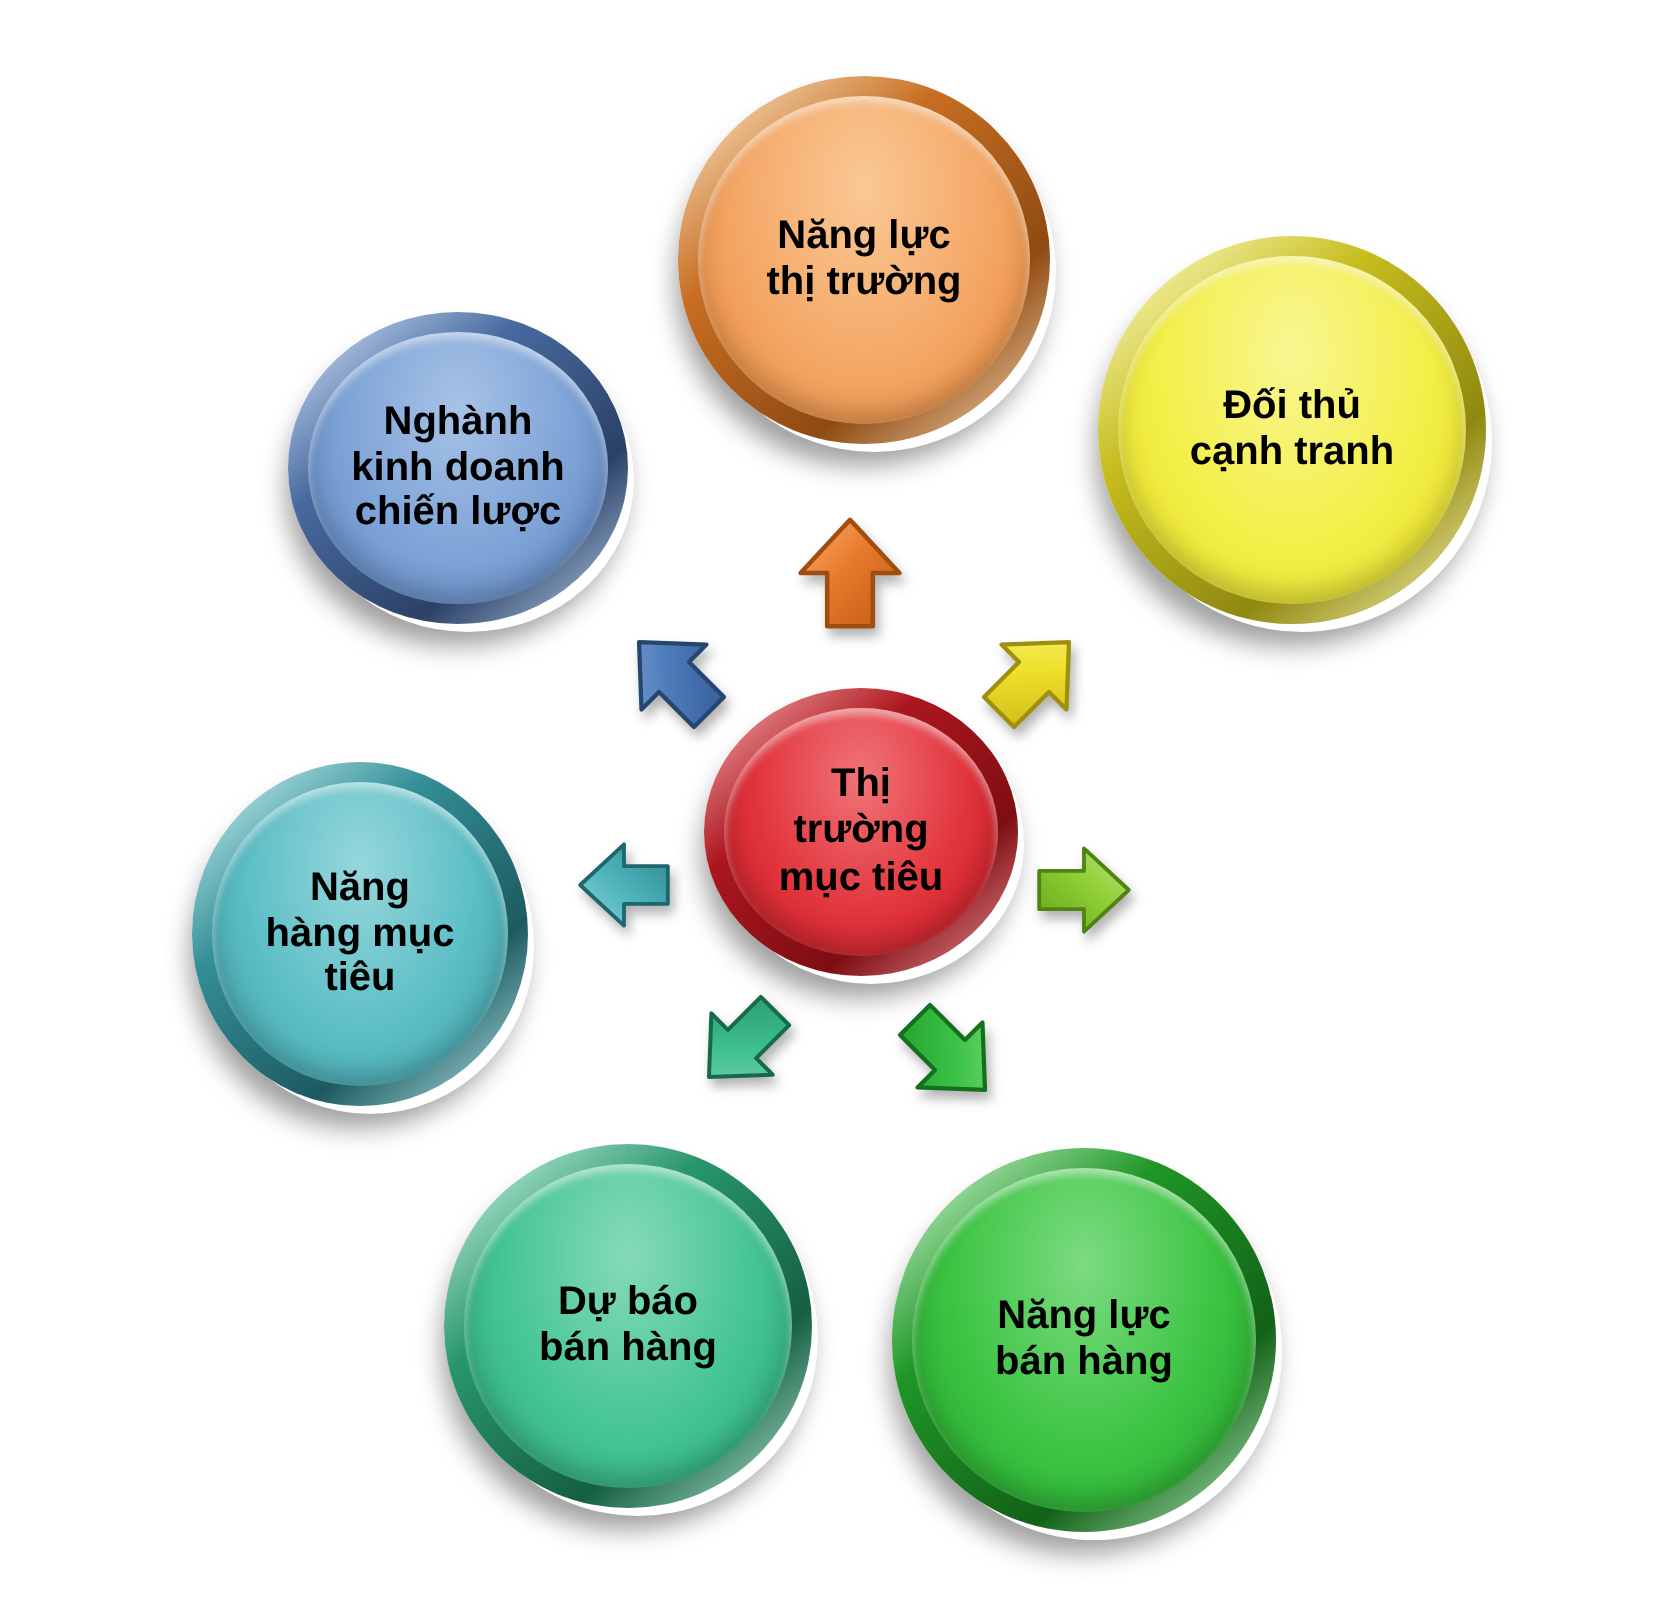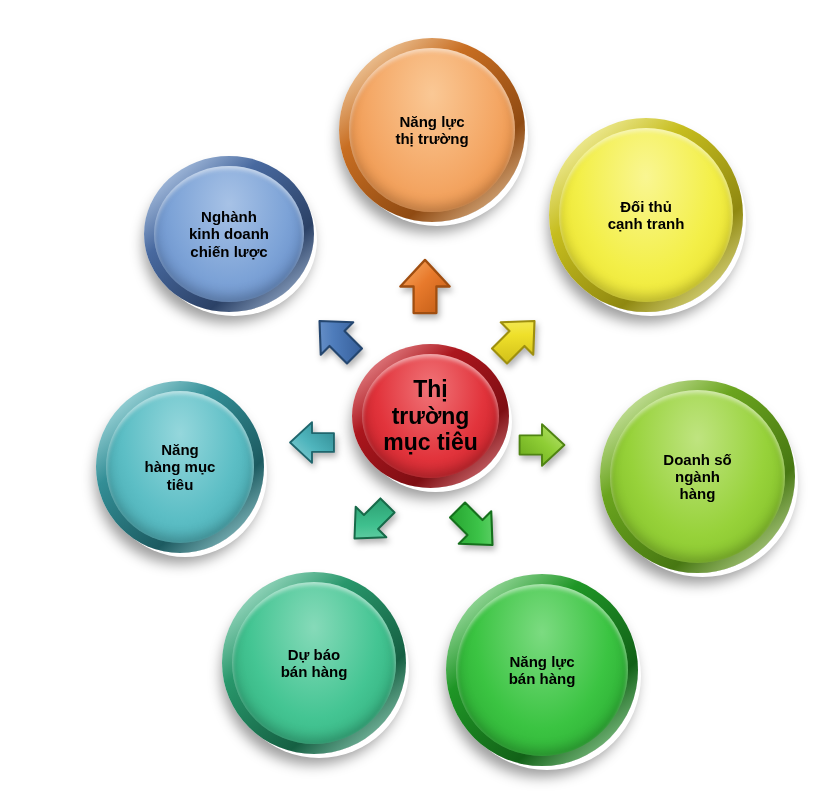--- a/index.html
+++ b/index.html
@@ -44,25 +44,25 @@
       inset 0 3px 4px rgba(255,255,255,0.55),
       inset 0 -6px 12px rgba(0,0,0,0.22);
     display: flex;
     align-items: center;
     justify-content: center;
   }
   .label {
     white-space: pre-line;
     text-align: center;
     font-weight: 700;
-    font-size: 15px;
+    font-size: 20px;
     line-height: 1.14;
     color: #000000;
   }
-  .node.center .label { font-size: 23px; line-height: 1.16; }
+  .node.center .label { font-size: 20px; line-height: 1.16; }
 
   
   .c-orange { --face:#F4A765; --faceL:#FAC895; --faceD:#EA8C3E; --rim:#C86E22; --rimD:#8F4A12; --rimL:#F2D0A8; }
   .c-yellow { --face:#F3EF48; --faceL:#F9F692; --faceD:#E7DE26; --rim:#C6BD1E; --rimD:#8F8810; --rimL:#F5F2A8; }
   .c-lime   { --face:#97D23A; --faceL:#BFE480; --faceD:#7CBA23; --rim:#6AA41E; --rimD:#477712; --rimL:#D2E9AC; }
   .c-green  { --face:#3BC442; --faceL:#7CDB81; --faceD:#27A52E; --rim:#1F9626; --rimD:#126117; --rimL:#AAE3AE; }
   .c-sea    { --face:#44C593; --faceL:#86DAB9; --faceD:#2EA977; --rim:#28976B; --rimD:#155F42; --rimL:#A8E1CB; }
   .c-teal   { --face:#5CBEC5; --faceL:#95D7DC; --faceD:#41A3AA; --rim:#338E96; --rimD:#1C5A60; --rimL:#AADDE1; }
   .c-blue   { --face:#7DA3D7; --faceL:#A7C2E6; --faceD:#5F86C2; --rim:#48699F; --rimD:#2B4166; --rimL:#B2C8E5; }
   .c-red    { --face:#E2343C; --faceL:#F07478; --faceD:#C21D25; --rim:#AB161D; --rimD:#7E0E13; --rimL:#E88A8E; }
@@ -114,29 +114,20 @@
 
   <div class="node n-top-right c-yellow">
     <div class="ring">
       <div class="face">
         <span class="label">Đối thủ
 cạnh tranh</span>
       </div>
     </div>
   </div>
 
-  <div class="node n-right c-lime">
-    <div class="ring">
-      <div class="face">
-        <span class="label">Doanh số
-ngành
-hàng</span>
-      </div>
-    </div>
-  </div>
 
   <div class="node n-bottom-right c-green">
     <div class="ring">
       <div class="face">
         <span class="label">Năng lực
 bán hàng</span>
       </div>
     </div>
   </div>
 

